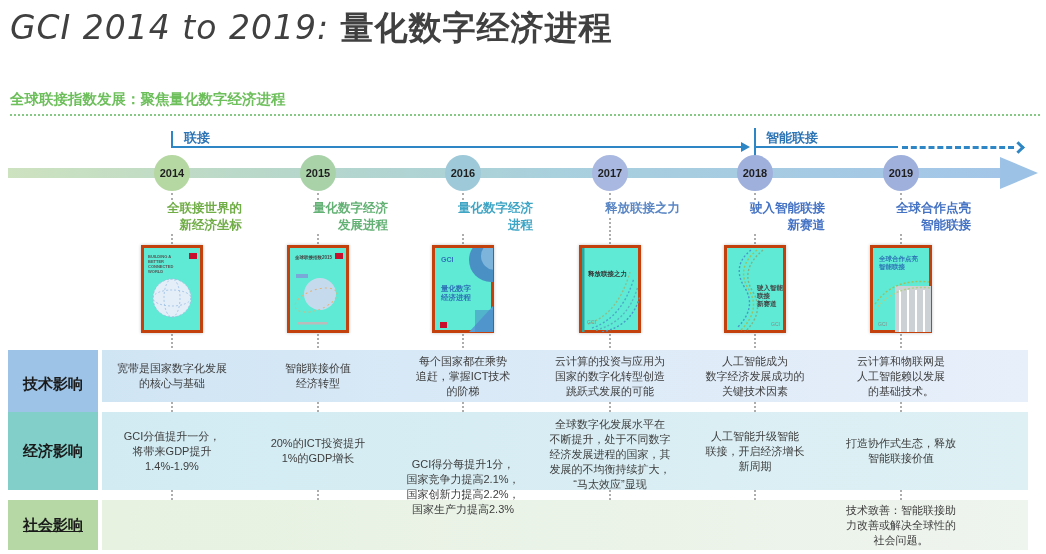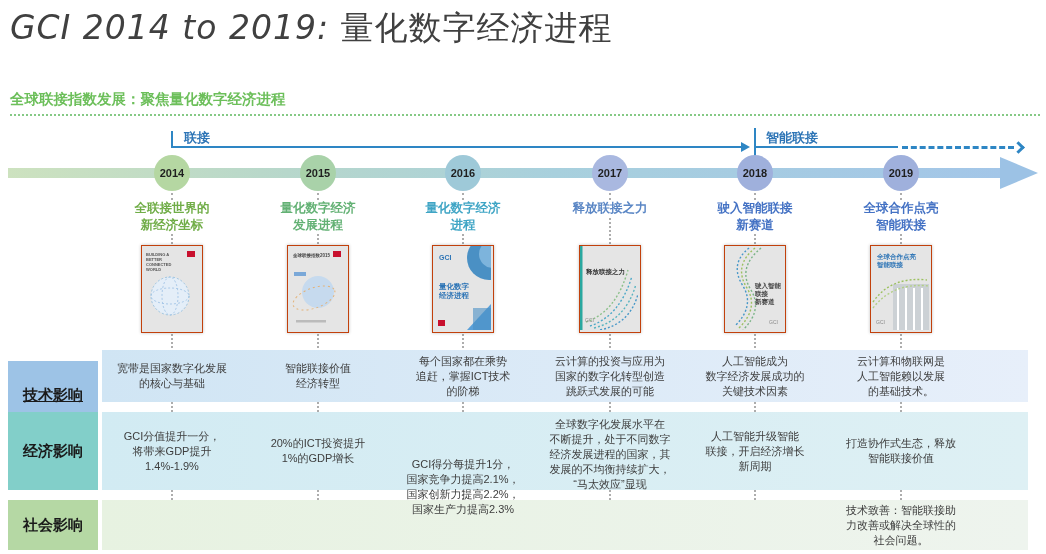--- a/index.html
+++ b/index.html
@@ -1,41 +1,41 @@
 <!DOCTYPE html>
 <html><head>
 <meta charset="utf-8">
 <style>
   * { margin:0; padding:0; box-sizing:border-box; }
   body { width:1046px; height:554px; background:#fff; font-family:"Liberation Sans","DejaVu Sans",sans-serif; overflow:hidden; }
   .slide { position:relative; width:1046px; height:554px; background:#fff; }
   .title { position:absolute; left:10px; top:6px; font-size:33px; color:#404040; white-space:nowrap; }
   .title .en { font-family:cursive,"DejaVu Sans",sans-serif; font-style:italic; letter-spacing:1px; }
-  .title .zh { font-weight:400; letter-spacing:1px;margin-top:28px; }
+  .title .zh { font-weight:700; letter-spacing:1px;margin-top:28px; }
   .subtitle { position:absolute; left:10px; top:90px; font-size:14.5px; font-weight:bold; color:#6cbf5a; }
   .dotline { position:absolute; left:10px; top:114px; width:1030px; border-top:2px dotted #85c985; }
   
   .band { position:absolute; left:8px; top:168px; width:994px; height:10px;
           background:linear-gradient(90deg,#cde2bf 0%,#b7d7cb 28%,#a8d0dd 55%,#a3c6e8 100%); }
   .band-arrow { position:absolute; left:1000px; top:157px; width:0; height:0;
           border-left:38px solid #9cc2e5; border-top:16px solid transparent; border-bottom:16px solid transparent; }
   .phase-line { position:absolute; top:146px; height:2px; background:#2e86c4; }
   .phase-tick { position:absolute; width:2px; background:#2e86c4; }
   .phase-arrowhead { position:absolute; width:0; height:0; border-left:9px solid #2e86c4; border-top:5px solid transparent; border-bottom:5px solid transparent; }
   .phase-dashed { position:absolute; top:146px; border-top:3px dashed #2e86c4; }
   .phase-chevron { position:absolute; width:9px; height:9px; border-top:3px solid #2e86c4; border-right:3px solid #2e86c4; transform:rotate(45deg); }
   .phase-label { position:absolute; top:129px; font-size:13px; font-weight:bold; color:#2e75b6; }
   .col-dots { position:absolute; top:193px; height:307px; width:0; border-left:2px dotted #adadad; z-index:0; }
   .yearcircle { position:absolute; top:155px; width:36px; height:36px; border-radius:50%;
           text-align:center; line-height:36px; font-size:11px; font-weight:bold; color:#1f1f1f; z-index:2; }
   .caption { position:absolute; top:200px; width:140px; transform:translateX(-50%); background:#fff;
-          text-align:center; font-size:12.5px; font-weight:bold; line-height:17px; white-space:pre-line; z-index:2; }
+          text-align:right; font-size:12.5px; font-weight:bold; line-height:17px; white-space:pre-line; z-index:2; }
   
-  .cover { position:absolute; top:245px; width:62px; height:88px; background:#e5e5e5;
-          border:1px solid #c2410c; box-shadow:0 0 3px rgba(0,0,0,.25); z-index:2; }
+  .cover { position:absolute; top:245px; width:62px; height:88px; background:#5eead4;
+          border:3px solid #c2410c; box-shadow:0 0 3px rgba(0,0,0,.25); z-index:2; }
   .cover svg { position:absolute; left:0; top:0; }
   .cover .ctext { position:absolute; z-index:3; white-space:pre-line; }
   
   .rowlabel { position:absolute; left:8px; width:90px; display:flex; align-items:center; justify-content:center;
           font-size:15px; font-weight:bold; color:#1a1a1a; z-index:1; }
   .rowbg { position:absolute; left:102px; width:926px; z-index:1; }
   .cell { position:absolute; width:164px; transform:translateX(-50%); display:flex; align-items:center; justify-content:center;
           text-align:center; font-size:11px; line-height:15px; color:#3d3d3d; white-space:pre-line; z-index:2; }
 </style>
 </head>
@@ -151,21 +151,21 @@
       <rect x="42" y="42" width="2" height="42" fill="#fff"></rect>
       <rect x="50" y="42" width="2" height="42" fill="#fff"></rect>
       <path d="M2 56 Q 20 30 56 34" fill="none" stroke="#9cc060" stroke-width="1.4" stroke-dasharray="2,2"></path>
       <path d="M2 62 Q 22 36 58 40" fill="none" stroke="#b2cf86" stroke-width="1.4" stroke-dasharray="2,2"></path>
       <text x="5" y="78" font-size="5" fill="#888">GCI</text>
     </svg>
     <div class="ctext" style="left:6px; top:7px; font-size:6.5px; font-weight:bold; color:#2e75b6; line-height:8px;">全球合作点亮
 智能联接</div>
   </div>
 
-  <div class="rowlabel" style="top:361px; height:68px; background:#9dc3e6;text-decoration:underline;">技术影响</div>
+  <div class="rowlabel" style="top:350px; height:68px; background:#9dc3e6;">技术影响</div>
   <div class="rowbg" style="top:350px; height:52px; background:linear-gradient(90deg,#d0e5f4,#e7effa);"></div>
   <div class="cell" style="left:172px; top:350px; height:52px;">宽带是国家数字化发展
 的核心与基础</div>
   <div class="cell" style="left:318px; top:350px; height:52px;">智能联接价值
 经济转型</div>
   <div class="cell" style="left:463px; top:350px; height:52px;">每个国家都在乘势
 追赶，掌握ICT技术
 的阶梯</div>
   <div class="cell" style="left:610px; top:350px; height:52px;">云计算的投资与应用为
 国家的数字化转型创造
@@ -192,19 +192,19 @@
 不断提升，处于不同数字
 经济发展进程的国家，其
 发展的不均衡持续扩大，
 “马太效应”显现</div>
   <div class="cell" style="left:755px; top:412px; height:78px;">人工智能升级智能
 联接，开启经济增长
 新周期</div>
   <div class="cell" style="left:901px; top:412px; height:78px;">打造协作式生态，释放
 智能联接价值</div>
 
-  <div class="rowlabel" style="top:500px; height:50px; background:#b5d8a4;">社会影响</div>
+  <div class="rowlabel" style="top:500px; height:50px; background:#b5d8a4;text-decoration:underline;">社会影响</div>
   <div class="rowbg" style="top:500px; height:50px; background:linear-gradient(90deg,#e7f2e1,#eef4ee);"></div>
   <div class="cell" style="left:901px; top:500px; height:50px;">技术致善：智能联接助
 力改善或解决全球性的
 社会问题。</div>
 
 </div>
 
 </body></html>

